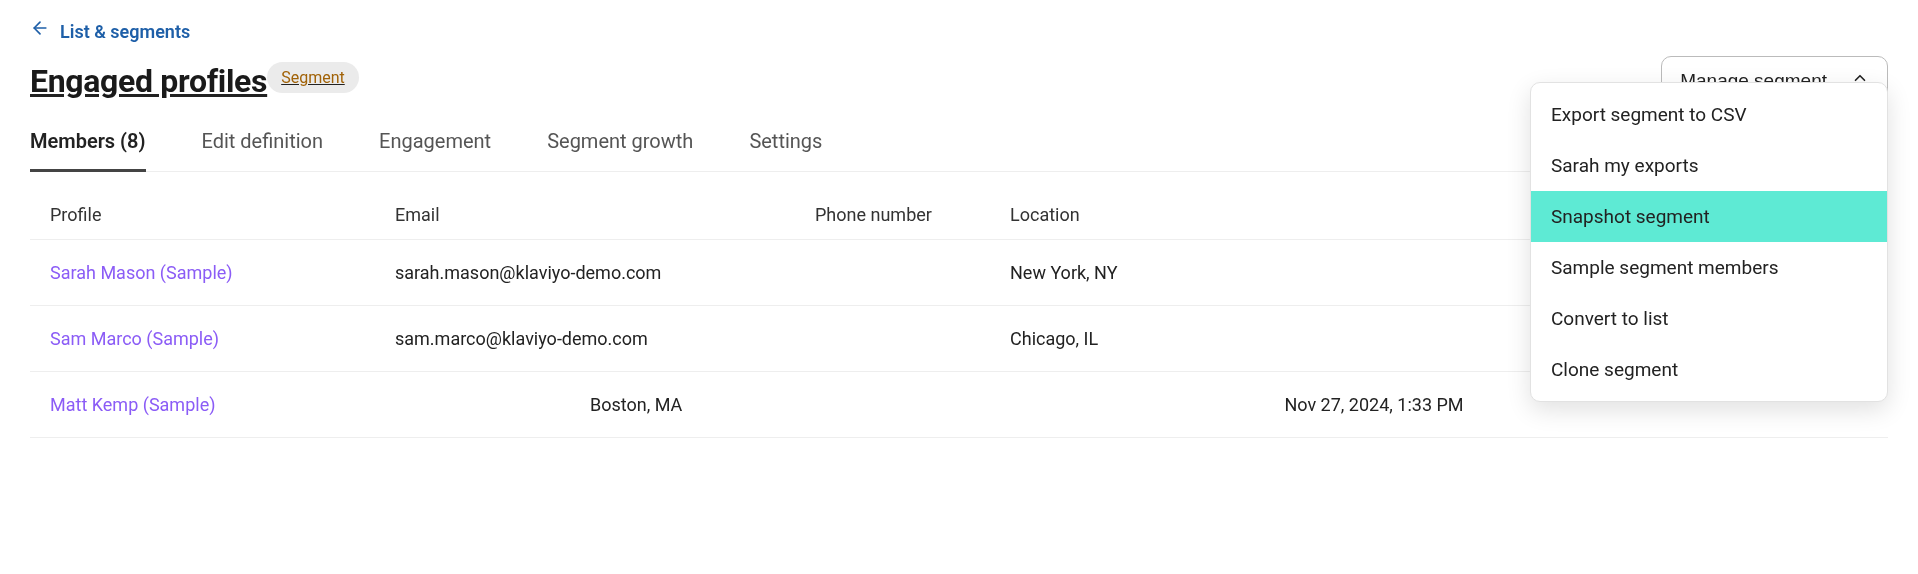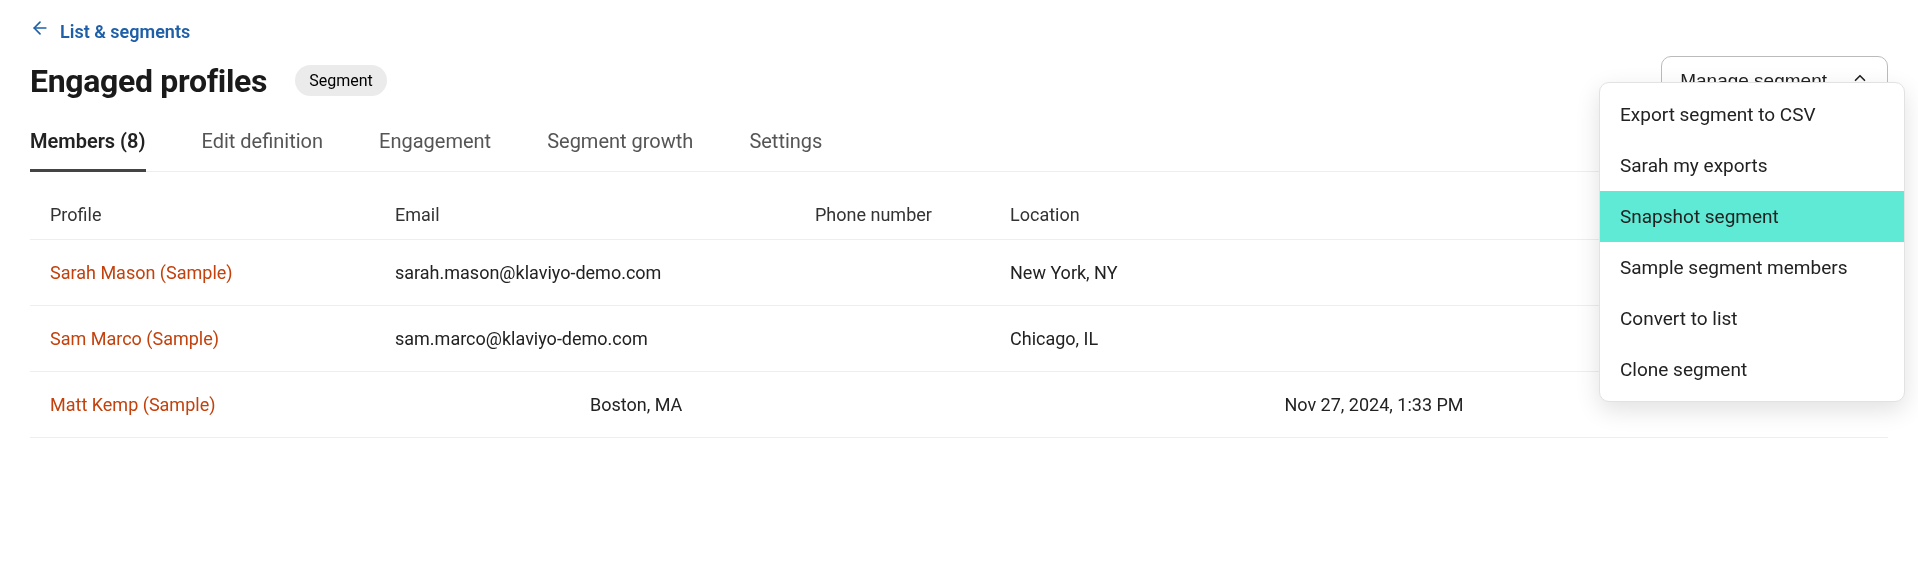--- a/index.html
+++ b/index.html
@@ -30,54 +30,55 @@
       stroke: #1e5fa8;
     }
     .header-row {
       display: flex;
       align-items: center;
       justify-content: space-between;
       margin-top: 14px;
     }
     .title-wrap {
       display: flex;
-      align-items: center;
-      gap: 28px;
+      align-items: flex-start;
+      gap: 0;
+      text-decoration: underline;
     }
     .page-title {
       font-size: 32px;
       font-weight: 700;
       color: #1a1a1a;
       letter-spacing: -0.01em;
     }
     .type-badge {
       background: #ebebeb;
-      color: #000000;
+      color: #a16207;
       padding: 6px 14px;
       border-radius: 16px;
       font-size: 16px;
     }
     .manage-btn {
       display: inline-flex;
       align-items: center;
       gap: 24px;
       border: 1px solid #bbb;
       border-radius: 10px;
       padding: 12px 18px;
       font-size: 19px;
       font-weight: 500;
       background: #fff;
       cursor: pointer;
       color: #222;
     }
     .dropdown-panel {
       position: absolute;
-      right: 13px;
+      right: 30px;
       top: 82px;
-      width: 306px;
+      width: 358px;
       background: #fff;
       border: 1px solid #e2e2e2;
       border-radius: 10px;
       box-shadow: 0 8px 24px rgba(0,0,0,0.12);
       padding: 6px 0;
       z-index: 10;
     }
     .dropdown-item {
       padding: 14px 20px;
       font-size: 19px;
@@ -122,21 +123,21 @@
       border-bottom: 1px solid #eee;
       padding: 22px 20px;
       font-size: 18px;
     }
     .col-profile { flex: 0 0 345px; }
     .col-email { flex: 0 0 420px; }
     .col-phone { flex: 0 0 195px; }
     .col-location { flex: 0 0 300px; }
     .col-added { flex: 1; text-align: center; padding-right: 10px; }
     .profile-link {
-      color: #c2410c;
+      color: #8b5cf6;
       cursor: pointer;
     }
   </style>
 </head>
 <body>
 
 <div class="container">
 
   <div class="breadcrumb">
     <span>

